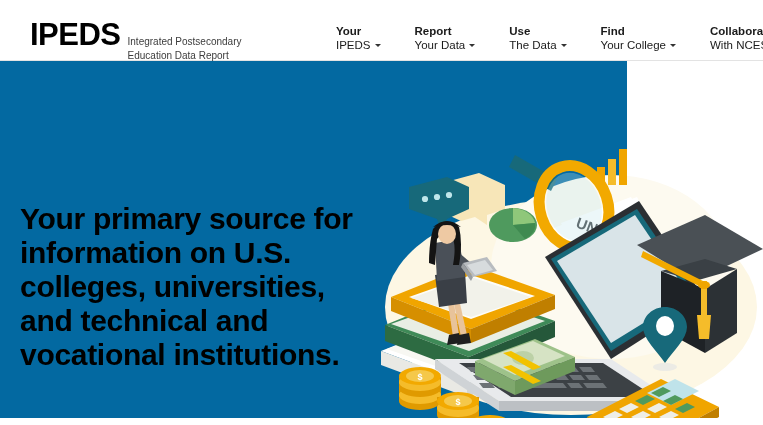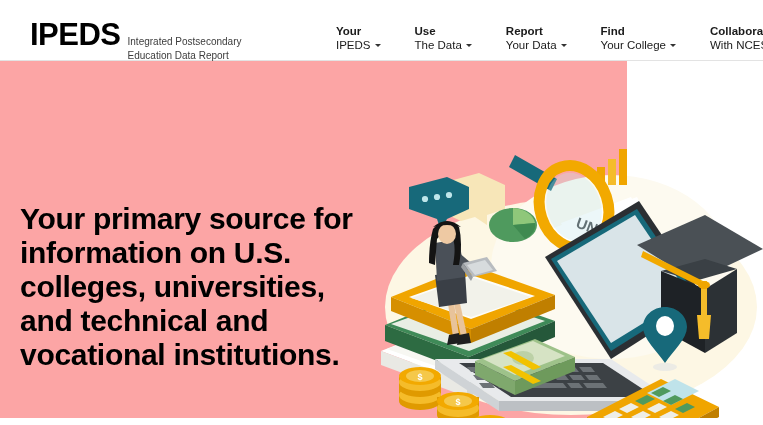--- a/index.html
+++ b/index.html
@@ -77,21 +77,21 @@
     border-right: 3.2px solid transparent;
     border-top: 3.8px solid #333333;
     vertical-align: 2px;
   }
 
   
   .hero {
     position: relative;
     width: 627px;
     height: 357px;
-    background: #fca5a5;
+    background: #0369a1;
   }
 
   .hero-headline {
     position: absolute;
     left: 20px; top: 141px;
     width: 340px;
     font-size: 30px;
     font-weight: 700;
     line-height: 34px;
     letter-spacing: -0.3px;
@@ -117,26 +117,26 @@
       <span>Education Data Report</span>
     </span>
   </div>
 
   <nav class="main-nav">
     <div class="nav-item">
       <span class="nav-top">Your</span>
       <span class="nav-bottom"><span>IPEDS</span><i class="nav-caret"></i></span>
     </div>
     <div class="nav-item">
+      <span class="nav-top">Report</span>
+      <span class="nav-bottom"><span>Your Data</span><i class="nav-caret"></i></span>
+    </div>
+    <div class="nav-item">
       <span class="nav-top">Use</span>
       <span class="nav-bottom"><span>The Data</span><i class="nav-caret"></i></span>
-    </div>
-    <div class="nav-item">
-      <span class="nav-top">Report</span>
-      <span class="nav-bottom"><span>Your Data</span><i class="nav-caret"></i></span>
     </div>
     <div class="nav-item">
       <span class="nav-top">Find</span>
       <span class="nav-bottom"><span>Your College</span><i class="nav-caret"></i></span>
     </div>
     <div class="nav-item">
       <span class="nav-top">Collaborate</span>
       <span class="nav-bottom"><span>With NCES</span></span>
     </div>
   </nav>

